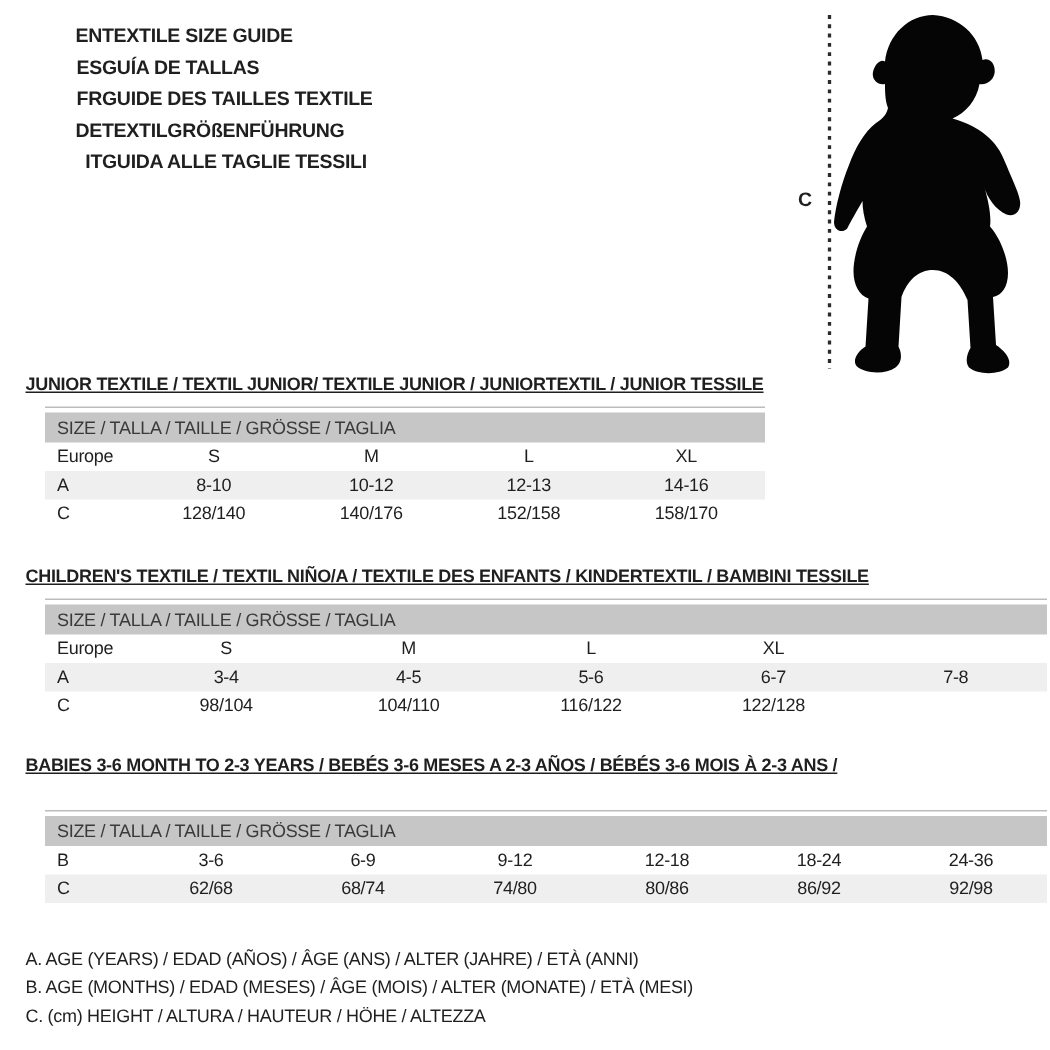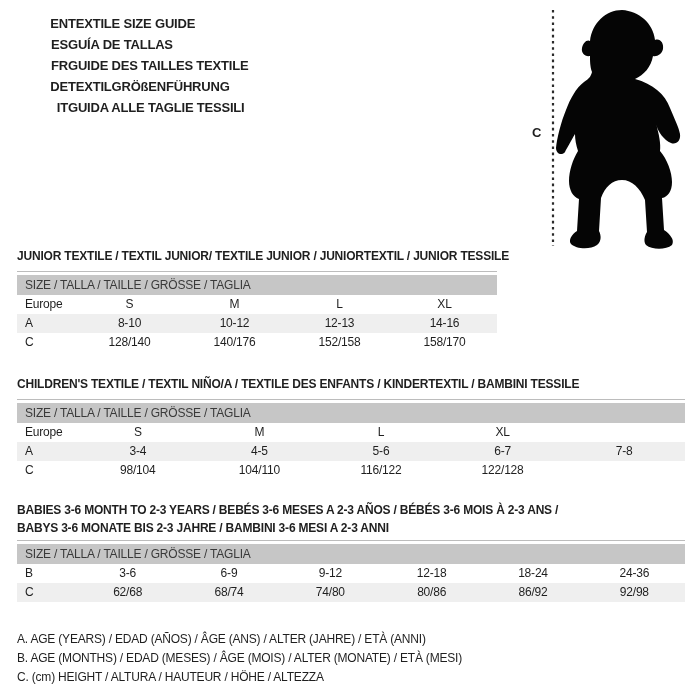--- a/index.html
+++ b/index.html
@@ -13,27 +13,27 @@
   
   .lang-list{top:13px;left:25px;text-align:right;}
   .lang-row{display:flex;line-height:21px;font-size:13px;font-weight:bold;letter-spacing:-0.2px;}
   .lang-code{width:43px;}
 
   
   .figure-block{top:4px;left:526px;width:172px;height:248px;}
   .figure-block svg{display:block;}
 
   
-  .section-title{font-size:12px;font-weight:bold;letter-spacing:-0.2px;white-space:nowrap;}
+  .section-title{font-size:12px;font-weight:bold;letter-spacing:-0.2px;white-space:nowrap;text-decoration:underline;}
   .title-junior{top:249px;left:17px;}
   .title-children{top:377px;left:17px;}
   .title-babies{top:501px;left:17px;line-height:18px;}
 
   
-  .size-table{left:17px;}
+  .size-table{left:30px;}
   .t-junior{top:271px;width:480px;}
   .t-children{top:399px;width:668px;}
   .t-babies{top:540px;width:668px;}
   .top-rule{height:1px;background:#bcbcbc;margin-bottom:3px;}
   .size-bar{
     background:#c6c6c6;height:20px;line-height:20px;
     padding-left:8px;font-size:12px;color:#3a3a3a;letter-spacing:-0.2px;
   }
   .t-row{display:grid;height:19px;line-height:19px;font-size:12px;letter-spacing:-0.2px;}
   .cols-4{grid-template-columns:60px repeat(4,1fr);}
@@ -171,21 +171,20 @@
     <span class="cell row-label">C</span>
     <span class="cell">98/104</span>
     <span class="cell">104/110</span>
     <span class="cell">116/122</span>
     <span class="cell">122/128</span>
   </div>
 </div>
 
 <div class="abs section-title title-babies">
   <div>BABIES 3-6 MONTH TO 2-3 YEARS / BEBÉS 3-6 MESES A 2-3 AÑOS / BÉBÉS 3-6 MOIS À 2-3 ANS /</div>
-  <div>BABYS 3-6 MONATE BIS 2-3 JAHRE / BAMBINI 3-6 MESI A 2-3 ANNI</div>
 </div>
 <div class="abs size-table t-babies">
   <div class="top-rule"></div>
   <div class="size-bar">SIZE / TALLA / TAILLE / GRÖSSE / TAGLIA</div>
   <div class="t-row cols-6">
     <span class="cell row-label">B</span>
     <span class="cell">3-6</span>
     <span class="cell">6-9</span>
     <span class="cell">9-12</span>
     <span class="cell">12-18</span>

